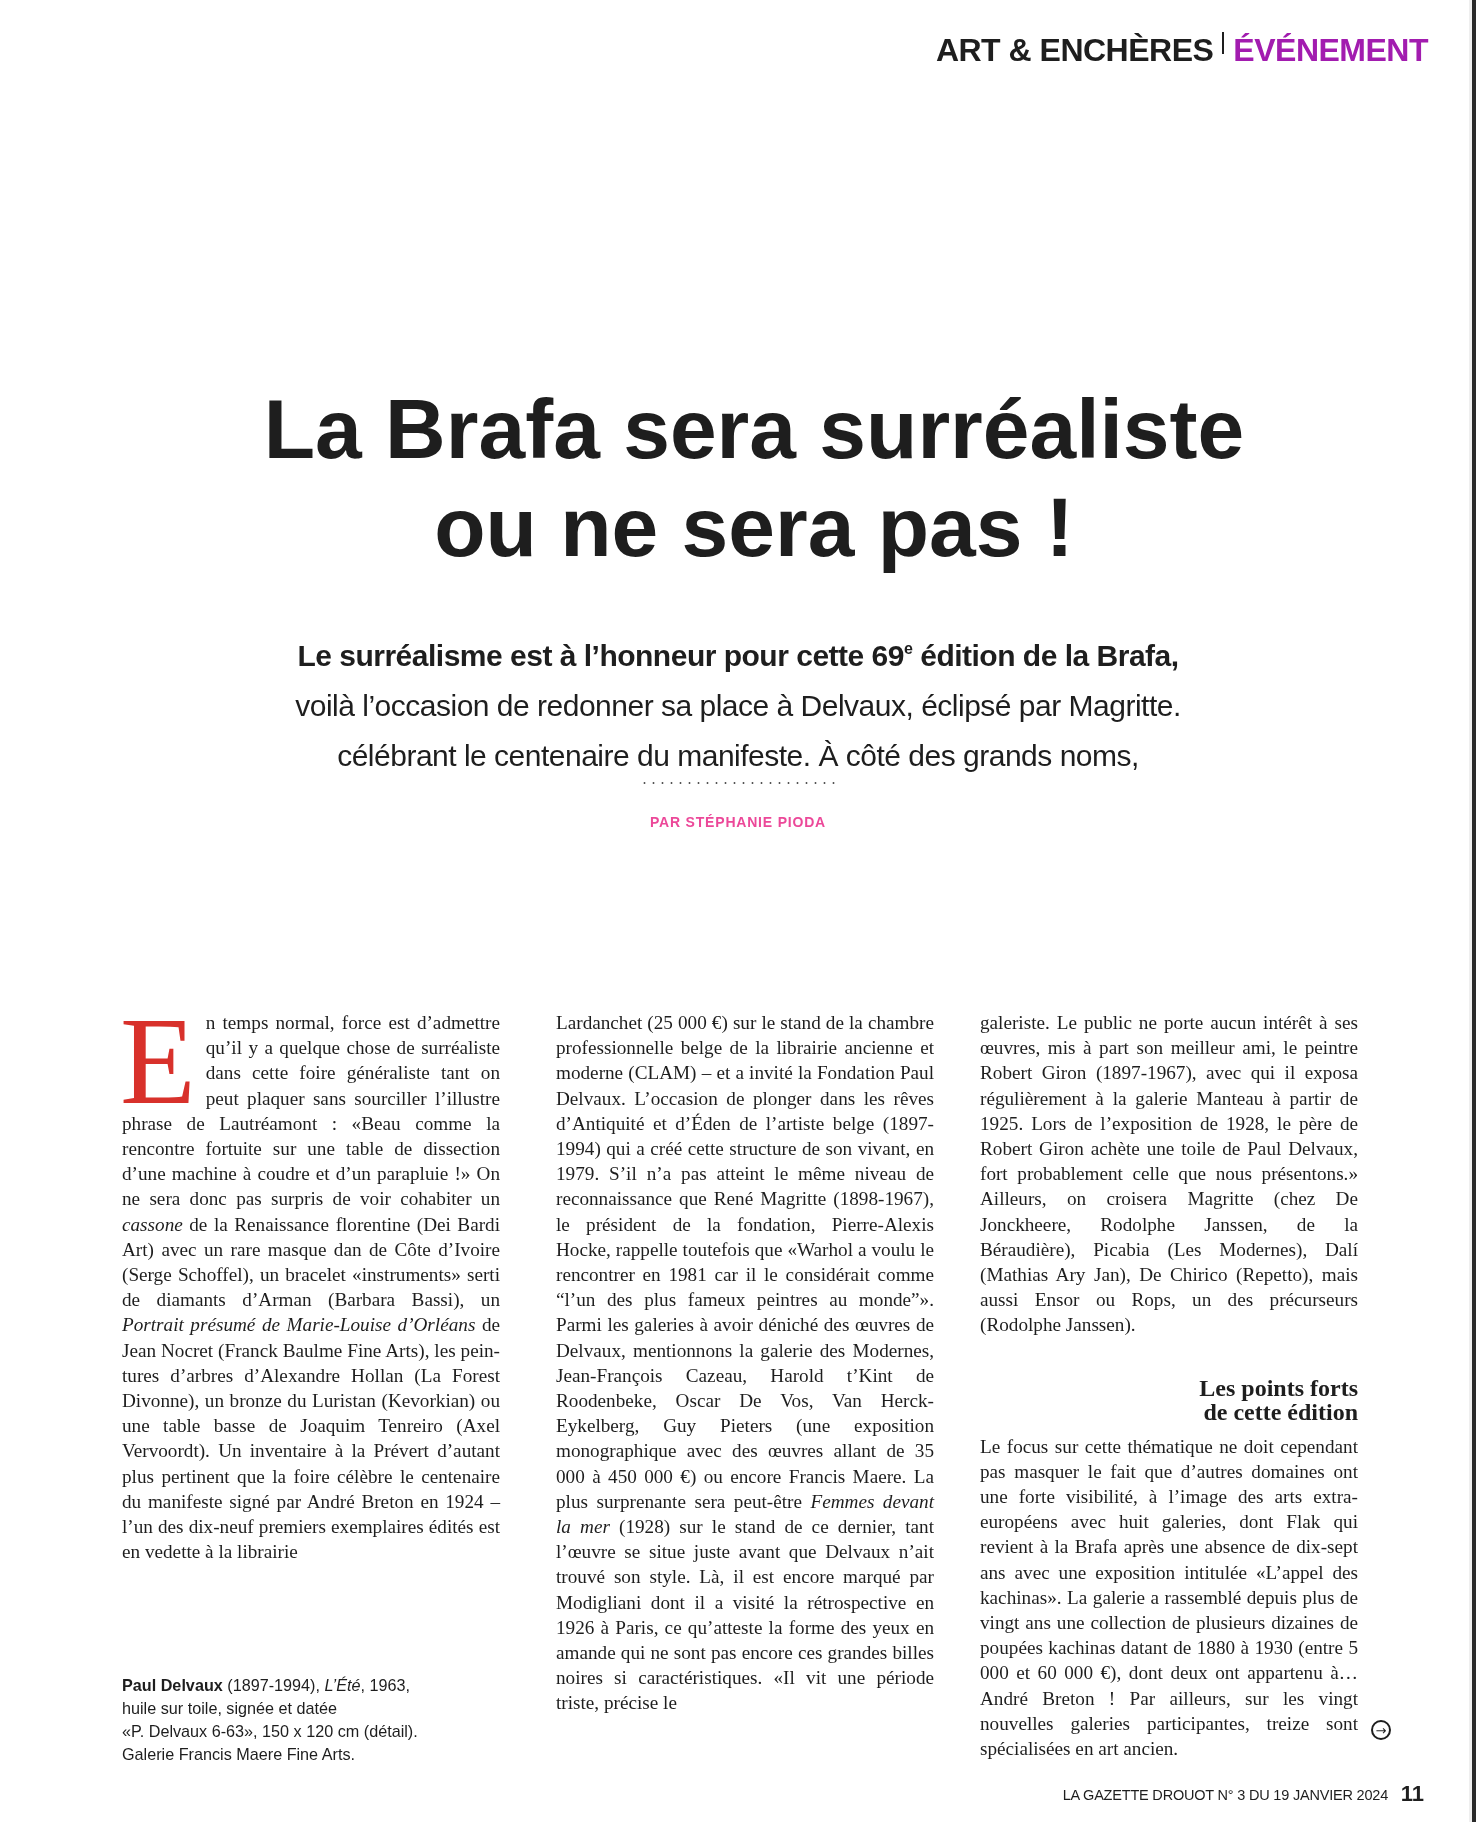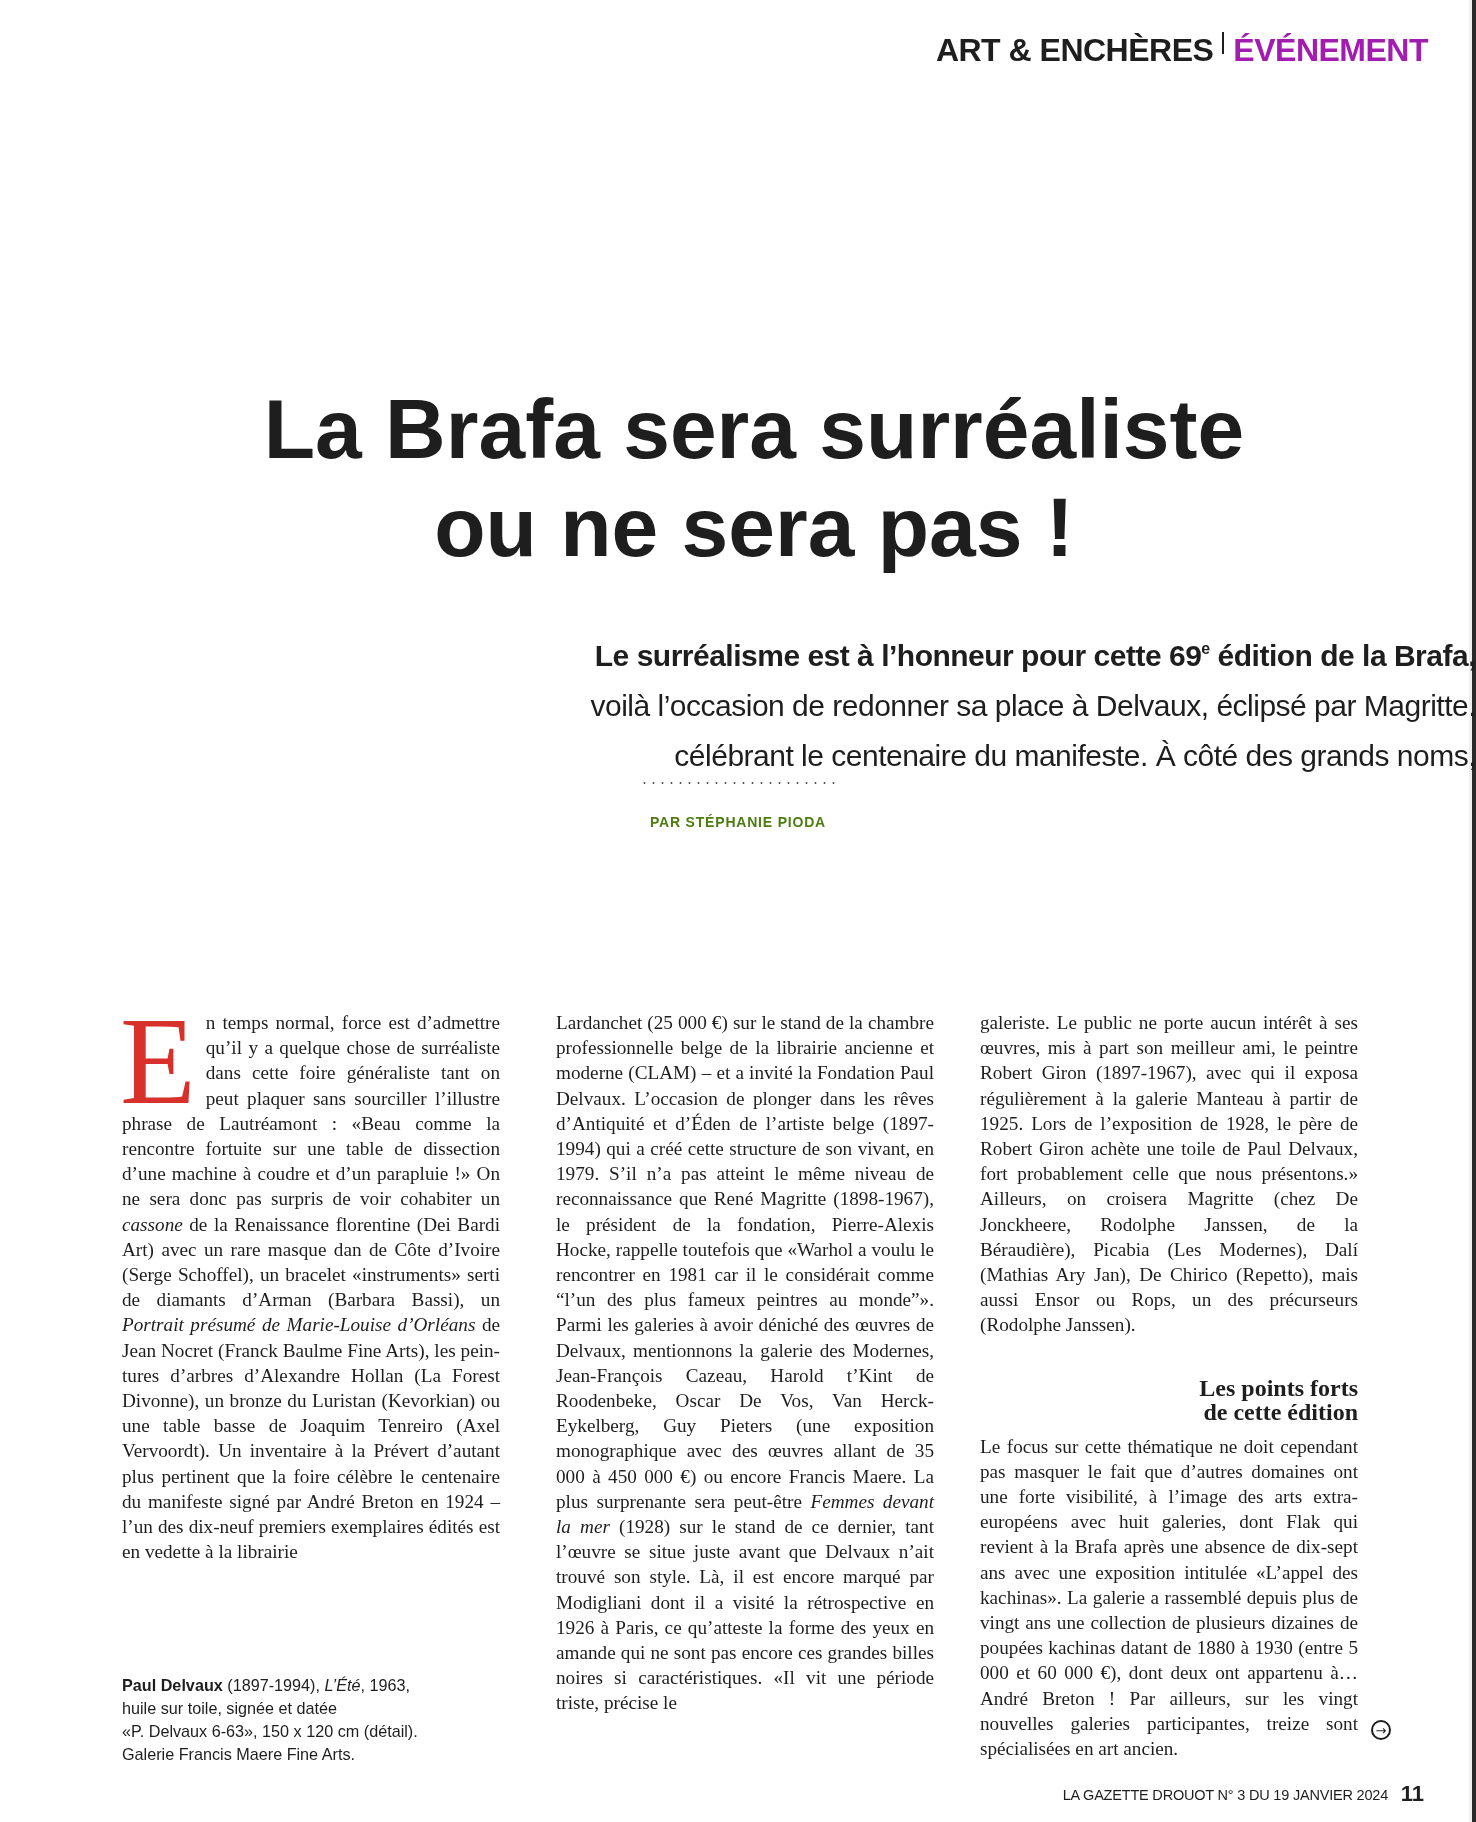--- a/index.html
+++ b/index.html
@@ -20,36 +20,36 @@
   .rubric .category { color: #a21caf; }
 
   .title {
     position: absolute; top: 380px; left: 0; width: 1476px; text-align: center;
     font-family: "Liberation Sans", sans-serif; font-weight: 700; font-size: 84px;
     line-height: 98px; color: #1e1e1e; letter-spacing: 0px; padding-left: 16px;
   }
   .title div { display: block; }
 
   .lead {
-    position: absolute; top: 624px; left: 0; width: 1476px; text-align: right;
+    position: absolute; top: 624px; left: 0; width: 1476px; text-align: center;
     font-family: "Liberation Sans", sans-serif; font-size: 30px; line-height: 50px; color: #1e1e1e;
   }
   .lead .strong { font-weight: 700; letter-spacing: -0.6px; }
   .lead sup { font-size: 16px; vertical-align: 12px; }
   .lead .line { display: block; letter-spacing: -0.5px; }
 
   .dots {
     position: absolute; top: 782px; left: 640px; width: 196px; height: 2px;
     background-image: radial-gradient(circle, #555 0.9px, transparent 1.2px);
     background-size: 9px 2px; background-repeat: repeat-x;
   }
   .byline {
     position: absolute; top: 814px; left: 0; width: 1476px; text-align: center;
     font-family: "Liberation Sans", sans-serif; font-weight: 700; font-size: 14px;
-    letter-spacing: 0.8px; color: #4d7c0f;
+    letter-spacing: 0.8px; color: #ec4899;
   }
 
   .col {
     position: absolute; top: 1010px;
     font-family: "Liberation Serif", serif; font-size: 19.2px; line-height: 25.2px; color: #1e1e1e;
     text-align: justify; hyphens: manual;
   }
   .col p { margin: 0; }
   .col1 { left: 122px; width: 378px; }
   .col2 { left: 556px; width: 378px; }

